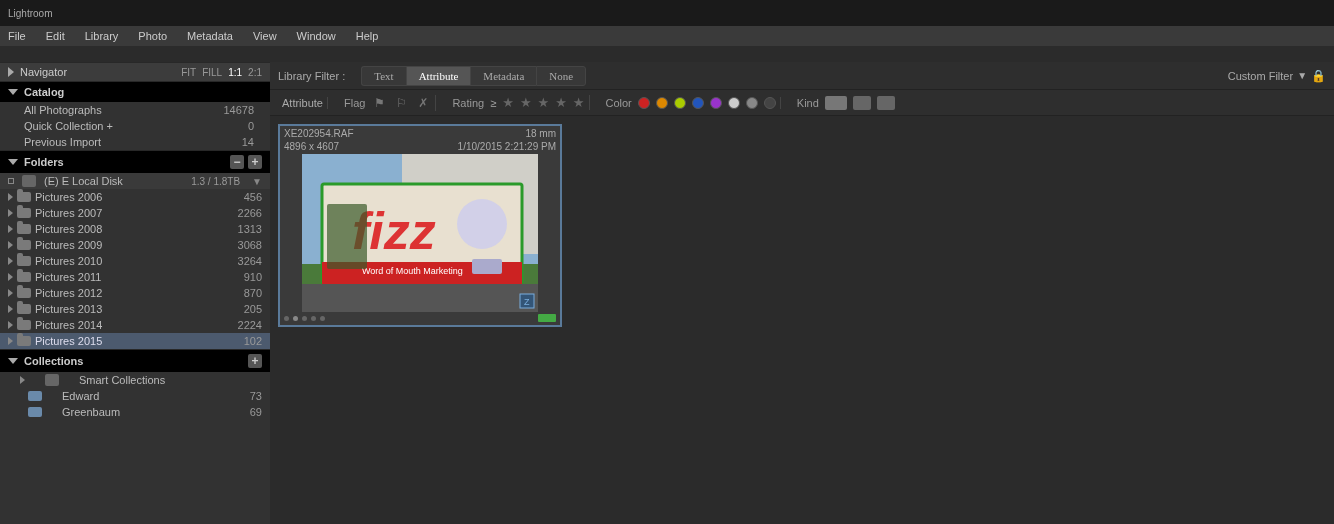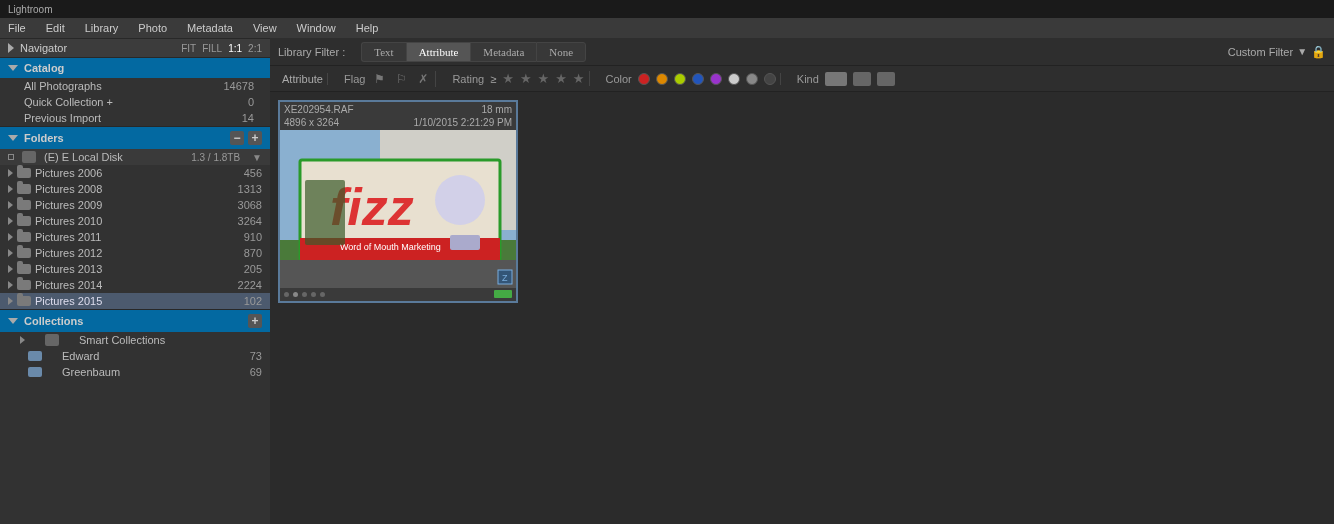--- a/index.html
+++ b/index.html
@@ -10,21 +10,21 @@
       font-family: 'Arial', sans-serif;
       font-size: 11px;
       color: #ccc;
       overflow: hidden;
       display: flex;
       flex-direction: column;
     }
     
     .titlebar {
       background: #1a1a1a;
-      height: 18px;
+      height: 26px;
       display: flex;
       align-items: center;
       padding: 0 8px;
       color: #aaa;
       font-size: 10px;
       flex-shrink: 0;
       text-align: center;
     }
     
     .menubar {
@@ -41,40 +41,41 @@
     .menubar span {
       cursor: pointer;
       padding: 2px 4px;
     }
 
     
     .main-layout {
       display: flex;
       flex: 1;
       overflow: hidden;
+      margin-top: 16px;
     }
 
     
     .left-panel {
       width: 270px;
       background: #323232;
       display: flex;
       flex-direction: column;
       flex-shrink: 0;
       overflow-y: auto;
       overflow-x: hidden;
     }
 
     
     .section-header {
       display: flex;
       align-items: center;
       justify-content: space-between;
       padding: 4px 8px;
-      background: #0369a1;
+      background: #000000;
       color: #ccc;
       font-size: 11px;
       font-weight: bold;
       cursor: pointer;
       user-select: none;
       border-top: 1px solid #282828;
     }
     .section-header .left {
       display: flex;
       align-items: center;
@@ -334,21 +335,21 @@
       display: flex;
       flex-wrap: wrap;
       align-content: flex-start;
       gap: 4px;
     }
 
     
     .photo-cell {
       background: #3a3a3a;
       border: 2px solid #5a7a9a;
-      width: 240px;
+      width: 284px;
       cursor: pointer;
       position: relative;
     }
     .photo-header {
       display: flex;
       justify-content: space-between;
       padding: 2px 4px;
       font-size: 10px;
       color: #aaa;
     }
@@ -494,20 +495,26 @@
 
     <div class="folder-item">
       <div class="folder-arrow"></div>
       <div class="folder-icon"></div>
       <span class="name">Pictures 2006</span>
       <span class="count">456</span>
     </div>
     <div class="folder-item">
       <div class="folder-arrow"></div>
       <div class="folder-icon"></div>
+      <span class="name">Pictures 2007</span>
+      <span class="count">2266</span>
+    </div>
+    <div class="folder-item">
+      <div class="folder-arrow"></div>
+      <div class="folder-icon"></div>
       <span class="name">Pictures 2008</span>
       <span class="count">1313</span>
     </div>
     <div class="folder-item">
       <div class="folder-arrow"></div>
       <div class="folder-icon"></div>
       <span class="name">Pictures 2009</span>
       <span class="count">3068</span>
     </div>
     <div class="folder-item">
@@ -634,21 +641,21 @@
 
     <div class="content-area">
       <div class="grid-area">
 
         <div class="photo-cell">
           <div class="photo-header">
             <span>XE202954.RAF</span>
             <span>18 mm</span>
           </div>
           <div style="display:flex;justify-content:space-between;padding:0 4px 2px;font-size:10px;color:#aaa;">
-            <span>4896 x 3264</span>
+            <span>4896 x 4607</span>
             <span>1/10/2015 2:21:29 PM</span>
           </div>
           <div class="photo-thumbnail">
             
             <svg width="236" height="158" xmlns="http://www.w3.org/2000/svg">
 
               <rect width="236" height="158" fill="#8ab0d0"></rect>
 
               <rect x="100" y="0" width="136" height="100" fill="#d0cfc8"></rect>
 

